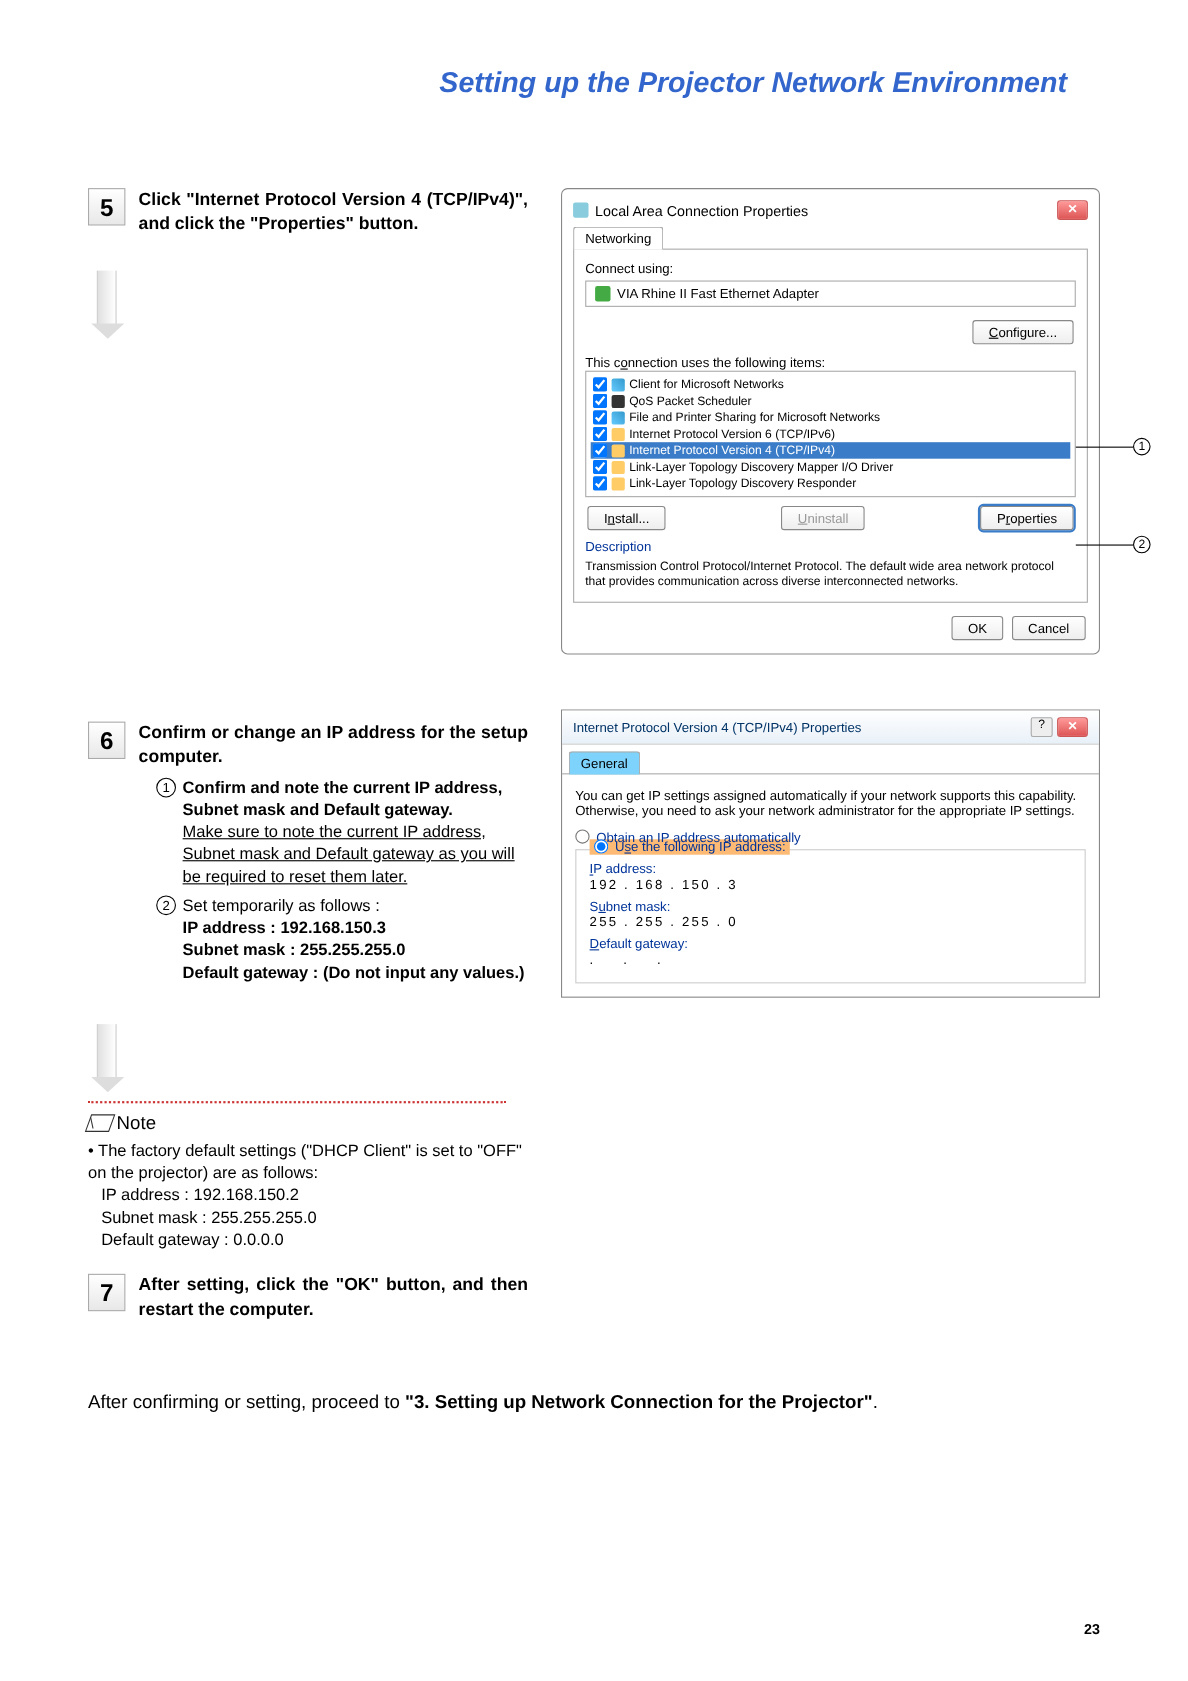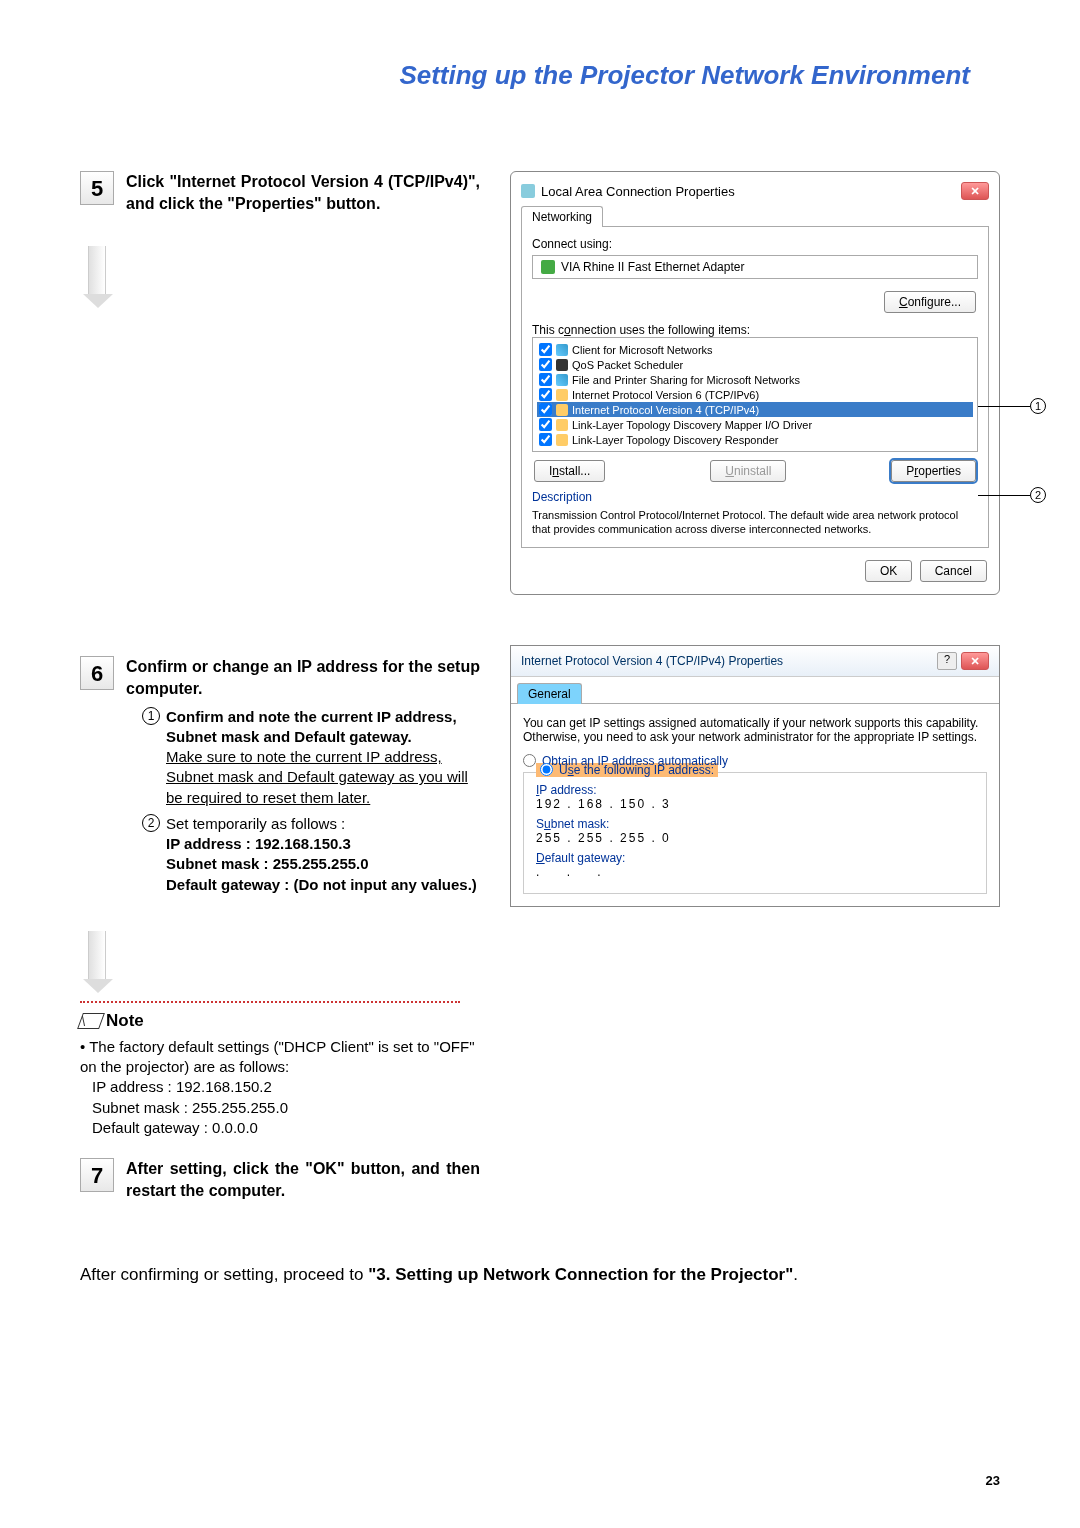--- a/index.html
+++ b/index.html
@@ -65,21 +65,21 @@
     border: 1px solid #333;
     transform: skewX(-20deg);
     background: #fff;
     position: relative;
   }
   .note-icon::before {
     content: ""; position: absolute; left: 2px; top: 2px;
     width: 8px; height: 10px; border-left: 1px solid #333;
     transform: skewX(30deg);
   }
-  .note-text { font-size: 17px; color: #000; font-weight: bold; }
+  .note-text { font-size: 17px; color: #000; font-weight: normal; }
   .note-body { font-size: 15px; line-height: 1.35; margin-left: 0; }
   .dialog {
     border: 1px solid #888;
     border-radius: 6px;
     background: #fff;
     padding: 10px;
     font-size: 12px;
     position: relative;
   }
   .dlg-title-row { display: flex; align-items: center; gap: 6px; margin-bottom: 6px; }

